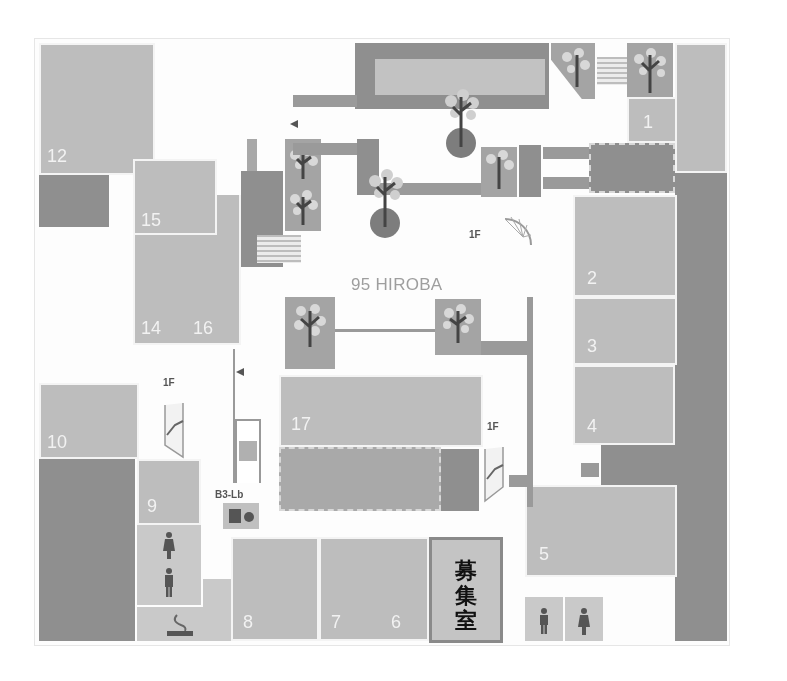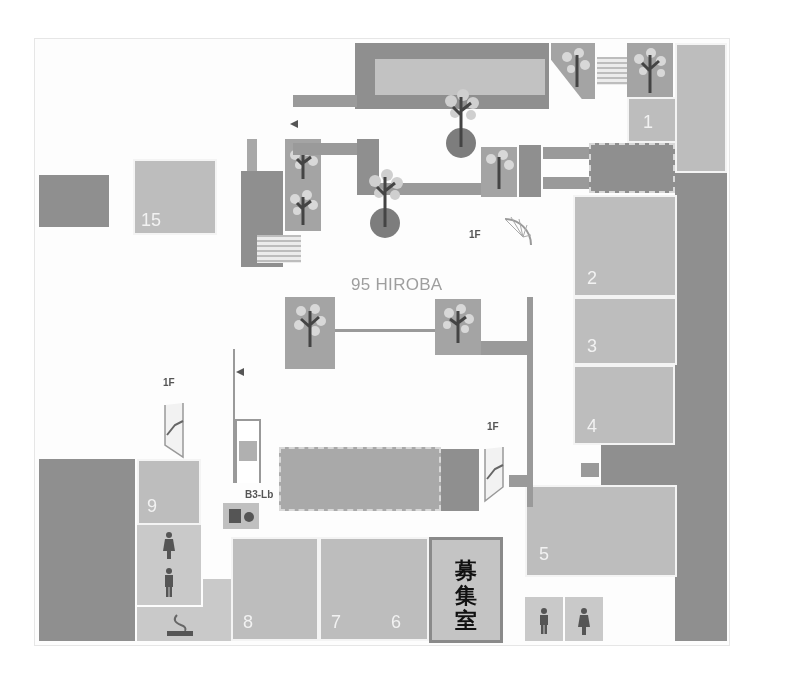--- a/index.html
+++ b/index.html
@@ -18,25 +18,35 @@
   .recruit{background:#c4c4c4;border:3px solid #8a8a8a;}
   .recruit-text{position:absolute;left:0;right:0;top:18px;text-align:center;font-size:22px;line-height:25px;color:#111;font-weight:bold;font-family:"DejaVu Sans",sans-serif;}
   .stairs{background:repeating-linear-gradient(180deg,#bdbdbd 0 2px,#ececec 2px 5px);}
   .dashed{border:2px dashed #d8d8d8;}
 </style>
 </head>
 <body>
 
 <div class="map">
 
+  <div class="abs shop" style="left:4px;top:4px;width:116px;height:132px;">
+    <span class="num" style="left:6px;bottom:8px;">12</span>
+  </div>
   <div class="abs dark" style="left:4px;top:136px;width:70px;height:52px;"></div>
+  <div class="abs shop" style="left:4px;top:344px;width:100px;height:76px;">
+    <span class="num" style="left:6px;bottom:6px;">10</span>
+  </div>
   <div class="abs dark" style="left:4px;top:420px;width:96px;height:182px;"></div>
 
   <div class="abs shop" style="left:98px;top:120px;width:84px;height:76px;">
     <span class="num" style="left:6px;bottom:4px;">15</span>
+  </div>
+  <div class="abs shop" style="left:98px;top:156px;width:108px;height:150px;border-top:none;">
+    <span class="num" style="left:6px;bottom:6px;">14</span>
+    <span class="num" style="left:58px;bottom:6px;">16</span>
   </div>
   <div class="abs shop" style="left:98px;top:120px;width:84px;height:76px;background:#bdbdbd;">
     <span class="num" style="left:6px;bottom:4px;">15</span>
   </div>
 
   <div class="abs dark" style="left:206px;top:132px;width:42px;height:96px;"></div>
   <div class="abs stairs" style="left:222px;top:196px;width:44px;height:28px;"></div>
   <div class="abs light" style="left:212px;top:100px;width:10px;height:32px;background:#a8a8a8;"></div>
 
   <div class="abs tree" style="left:250px;top:100px;width:36px;height:92px;background:#a4a4a4;">
@@ -198,40 +208,43 @@
           <circle cx="12" cy="26" r="4"></circle>
           <circle cx="30" cy="30" r="4"></circle>
         </g>
       <path d="M23 12 L23 44 M23 26 L15 20 M23 24 L31 18" stroke="#444" stroke-width="3"></path>
     </svg>
   </div>
   <div class="abs wall" style="left:300px;top:290px;width:100px;height:3px;"></div>
   <div class="abs wall" style="left:446px;top:302px;width:46px;height:14px;"></div>
   <div class="abs wall" style="left:492px;top:258px;width:6px;height:210px;"></div>
 
+  <div class="abs shop" style="left:244px;top:336px;width:204px;height:72px;">
+    <span class="num" style="left:10px;bottom:12px;">17</span>
+  </div>
   <div class="abs shop-mid dashed" style="left:244px;top:408px;width:162px;height:64px;background:#a9a9a9;"></div>
   <div class="abs dark" style="left:406px;top:410px;width:38px;height:62px;"></div>
 
   <span class="label-small" style="left:452px;top:382px;">1F</span>
   <svg class="abs" style="left:446px;top:404px;" width="26" height="60">
     <path d="M4 6 L4 58 L22 44 L22 4" fill="#f2f2f2" stroke="#999" stroke-width="1.5"></path>
     <path d="M6 36 L14 26 L22 22" fill="none" stroke="#666" stroke-width="2"></path>
   </svg>
   <div class="abs wall" style="left:474px;top:436px;width:18px;height:12px;"></div>
 
   <span class="label-small" style="left:128px;top:338px;">1F</span>
   <svg class="abs" style="left:126px;top:360px;" width="26" height="60">
     <path d="M4 6 L4 46 L22 58 L22 4" fill="#f2f2f2" stroke="#999" stroke-width="1.5"></path>
     <path d="M6 36 L14 26 L22 22" fill="none" stroke="#666" stroke-width="2"></path>
   </svg>
 
   <div class="abs" style="left:200px;top:380px;width:26px;height:64px;border:2px solid #999;border-bottom:none;background:#fff;">
     <div style="position:absolute;left:2px;right:2px;top:20px;height:20px;background:#b0b0b0;"></div>
   </div>
-  <span class="label-small" style="left:180px;top:450px;margin-left:30px;">B3-Lb</span>
+  <span class="label-small" style="left:180px;top:450px;">B3-Lb</span>
   <svg class="abs" style="left:188px;top:464px;" width="36" height="26">
     <rect x="0" y="0" width="36" height="26" fill="#c0c0c0"></rect>
     <rect x="6" y="6" width="12" height="14" fill="#555"></rect>
     <circle cx="26" cy="14" r="5" fill="#555"></circle>
   </svg>
   <div class="abs wall" style="left:198px;top:310px;width:2px;height:134px;"></div>
 
   <div class="abs shop" style="left:102px;top:420px;width:64px;height:66px;">
     <span class="num" style="left:8px;bottom:8px;">9</span>
   </div>

